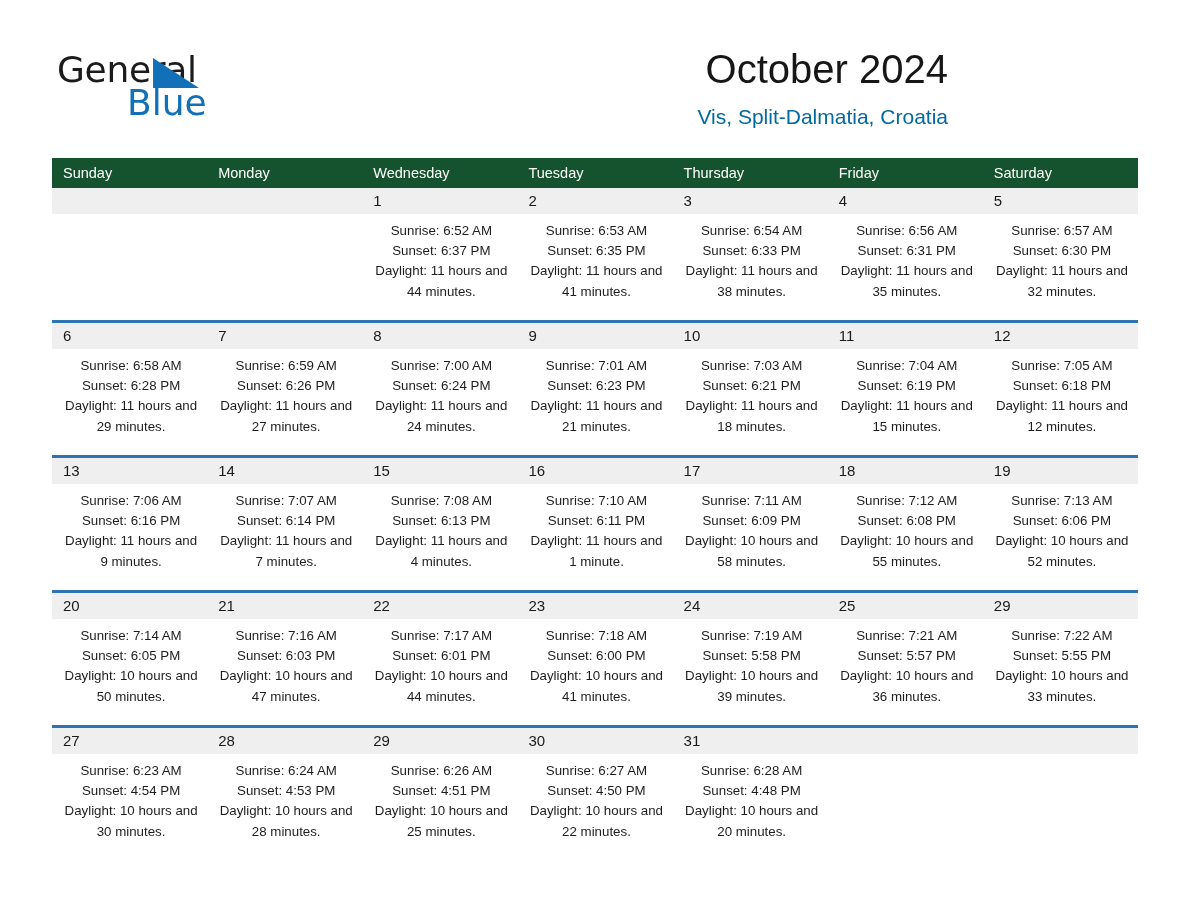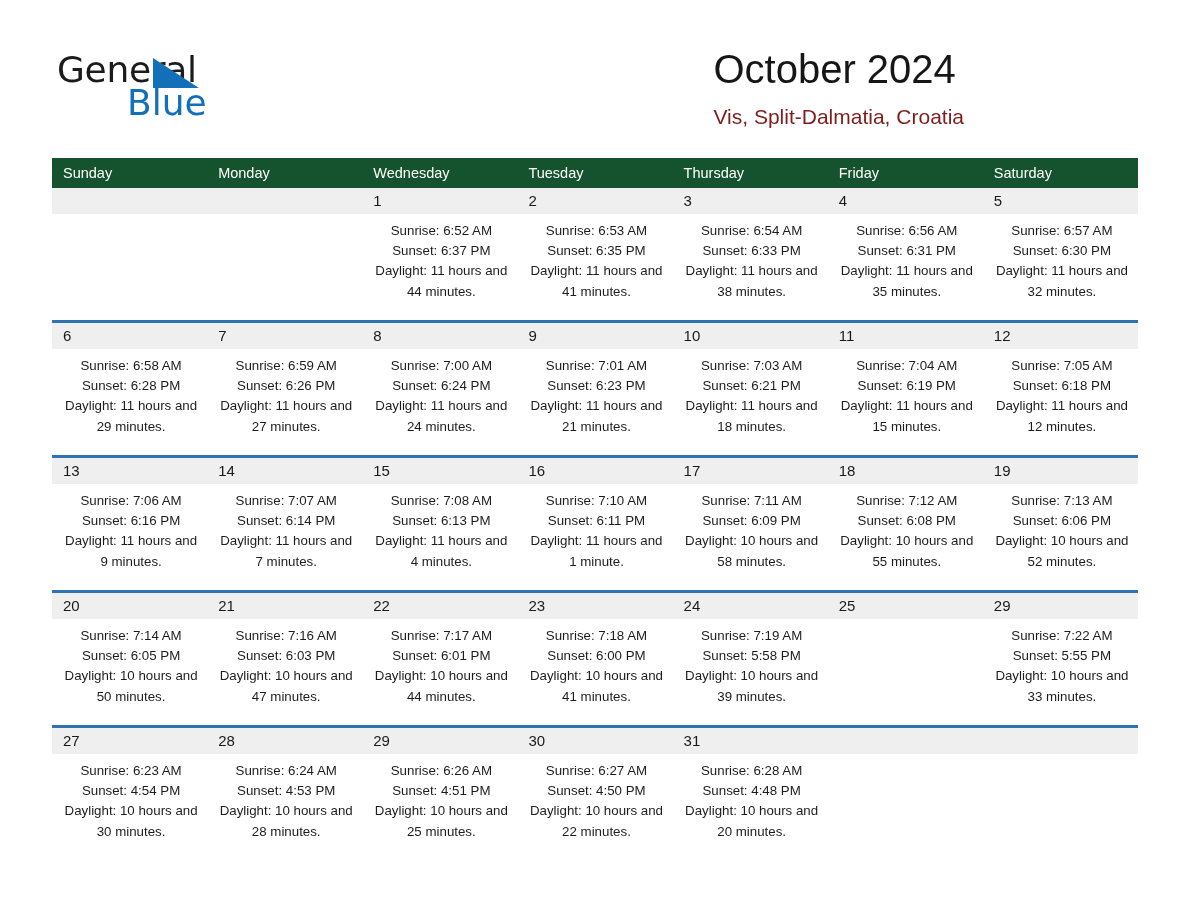--- a/index.html
+++ b/index.html
@@ -64,36 +64,36 @@
     top: 33px;
     font-size: 36px;
     color: #1270b8;
     font-family: "DejaVu Sans", sans-serif;
     line-height: 40px;
     white-space: nowrap;
   }
 
   .title-block {
     position: absolute;
-    right: 36px;
+    right: 52px;
     top: 44px;
-    text-align: left;
+    text-align: right;
   }
   .cal-title {
     font-size: 40px;
     font-weight: normal;
     color: #161616;
     line-height: 50px;
     white-space: nowrap;
   }
   .cal-subtitle {
     margin-top: 10px;
     font-size: 21px;
     font-weight: normal;
-    color: #7f1d1d;
+    color: #0369a1;
     line-height: 26px;
     white-space: nowrap;
   }
 
   
   .calendar {
     position: absolute;
     left: 52px;
     top: 158px;
     width: 1086px;
@@ -405,20 +405,25 @@
           <div class="day-cell">
             <div class="day-number">24</div>
             <div class="day-body">
               <div class="line">Sunrise: 7:19 AM</div>
               <div class="line">Sunset: 5:58 PM</div>
               <div class="daylight">Daylight: 10 hours and 39 minutes.</div>
             </div>
           </div>
           <div class="day-cell">
             <div class="day-number">25</div>
+            <div class="day-body">
+              <div class="line">Sunrise: 7:21 AM</div>
+              <div class="line">Sunset: 5:57 PM</div>
+              <div class="daylight">Daylight: 10 hours and 36 minutes.</div>
+            </div>
           </div>
           <div class="day-cell">
             <div class="day-number">29</div>
             <div class="day-body">
               <div class="line">Sunrise: 7:22 AM</div>
               <div class="line">Sunset: 5:55 PM</div>
               <div class="daylight">Daylight: 10 hours and 33 minutes.</div>
             </div>
           </div>
         </div>

